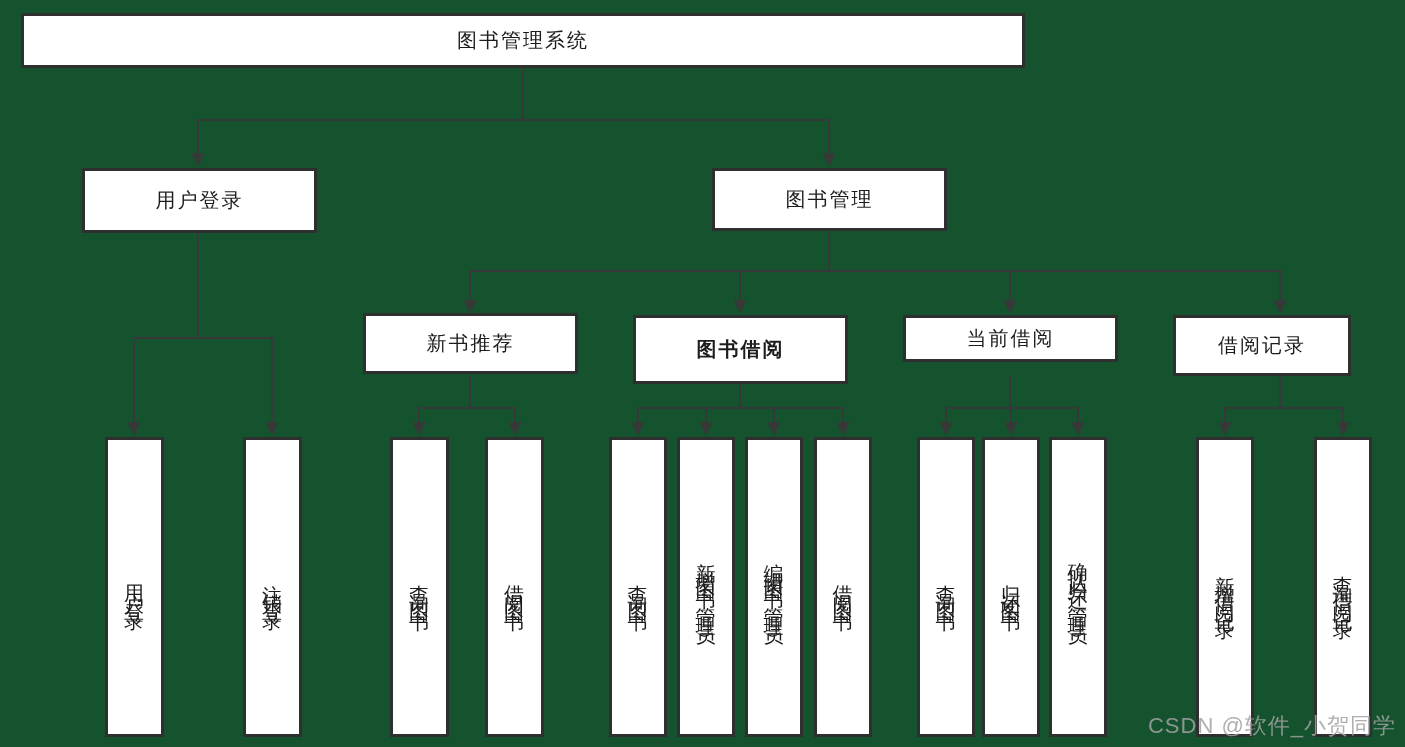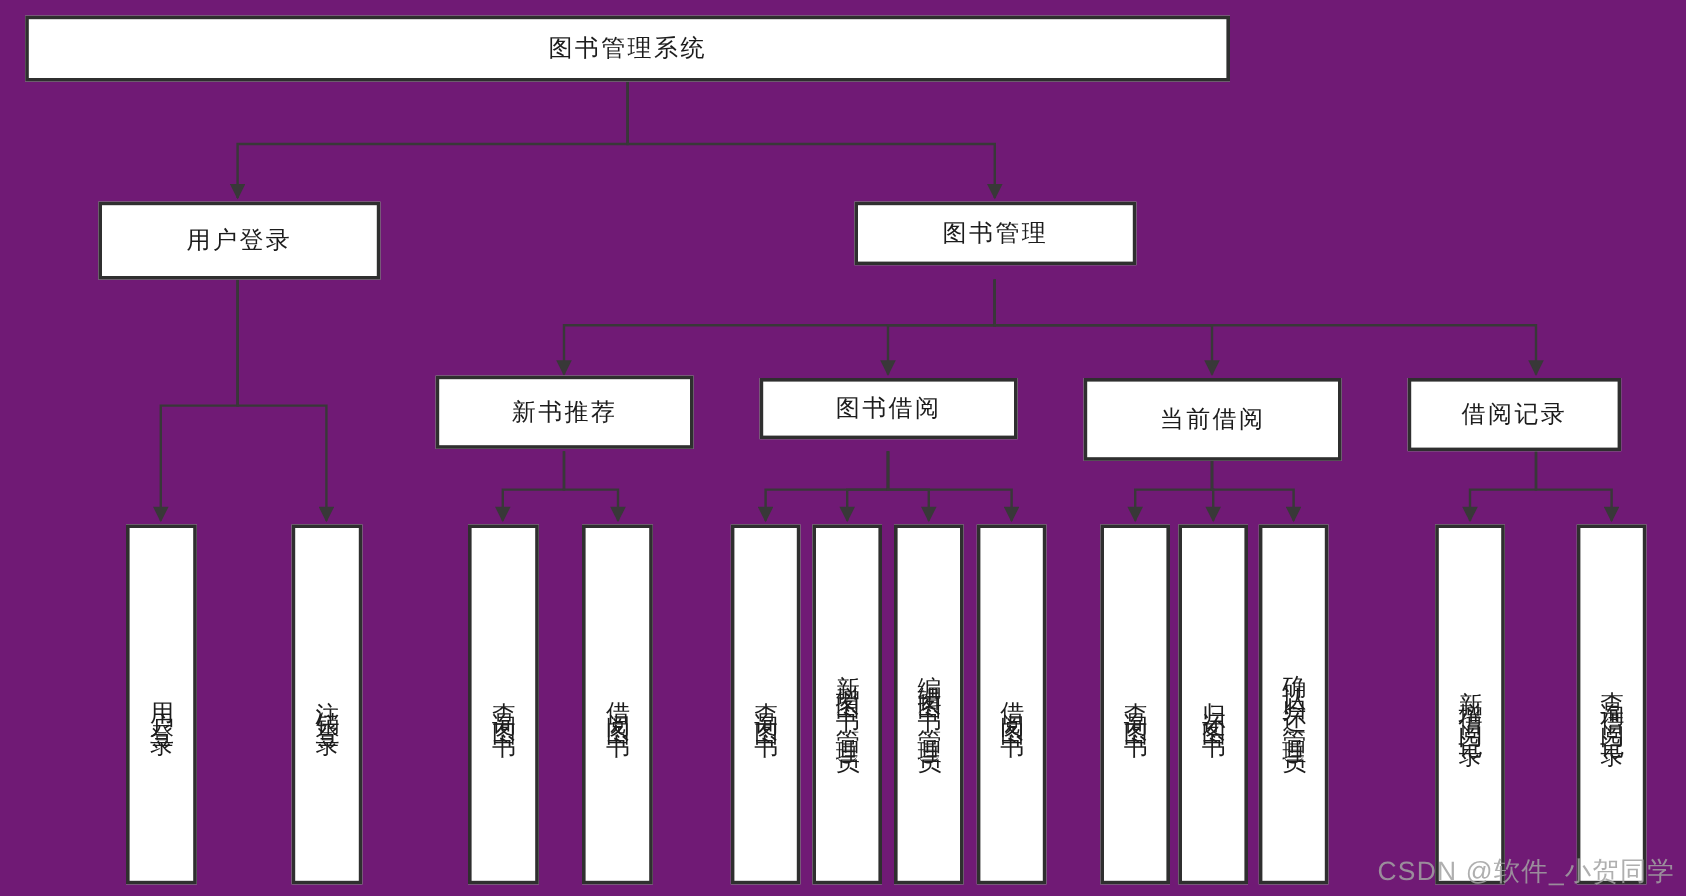--- a/index.html
+++ b/index.html
@@ -5,21 +5,21 @@
   * { margin: 0; padding: 0; box-sizing: border-box; }
   html, body { background: #ffffff; }
   body {
     font-family: "Liberation Sans", "DejaVu Sans", sans-serif;
     color: #1a1a1a;
   }
   .canvas {
     position: relative;
     width: 1405px;
     height: 747px;
-    background: #701a75;
+    background: #14532d;
     overflow: hidden;
   }
   .connectors {
     position: absolute;
     left: 0; top: 0;
     width: 1405px; height: 747px;
     z-index: 1;
   }
   .node {
     position: absolute;
@@ -102,31 +102,31 @@
     </g>
   </svg>
 
   <div class="node h" style="left:21px; top:13px; width:1004px; height:55px;">
     <span>图书管理系统</span>
   </div>
 
   <div class="node h" style="left:82px; top:168px; width:235px; height:65px;">
     <span>用户登录</span>
   </div>
-  <div class="node h" style="left:712px; top:168px; width:235px; height:53px;text-align:center;">
+  <div class="node h" style="left:712px; top:168px; width:235px; height:63px;text-align:center;">
     <span>图书管理</span>
   </div>
 
   <div class="node h" style="left:363px; top:313px; width:215px; height:61px;">
     <span>新书推荐</span>
   </div>
-  <div class="node h" style="left:633px; top:315px; width:215px; height:51px;">
+  <div class="node h" style="left:633px; top:315px; width:215px; height:69px;font-weight:bold;">
     <span>图书借阅</span>
   </div>
-  <div class="node h" style="left:903px; top:315px; width:215px; height:69px;text-align:right;">
+  <div class="node h" style="left:903px; top:315px; width:215px; height:47px;text-align:right;">
     <span>当前借阅</span>
   </div>
   <div class="node h" style="left:1173px; top:315px; width:178px; height:61px;">
     <span>借阅记录</span>
   </div>
 
   <div class="node v" style="left:105px; top:437px; width:59px; height:300px;">
     <span>用户登录</span>
   </div>
   <div class="node v" style="left:243px; top:437px; width:59px; height:300px;">

